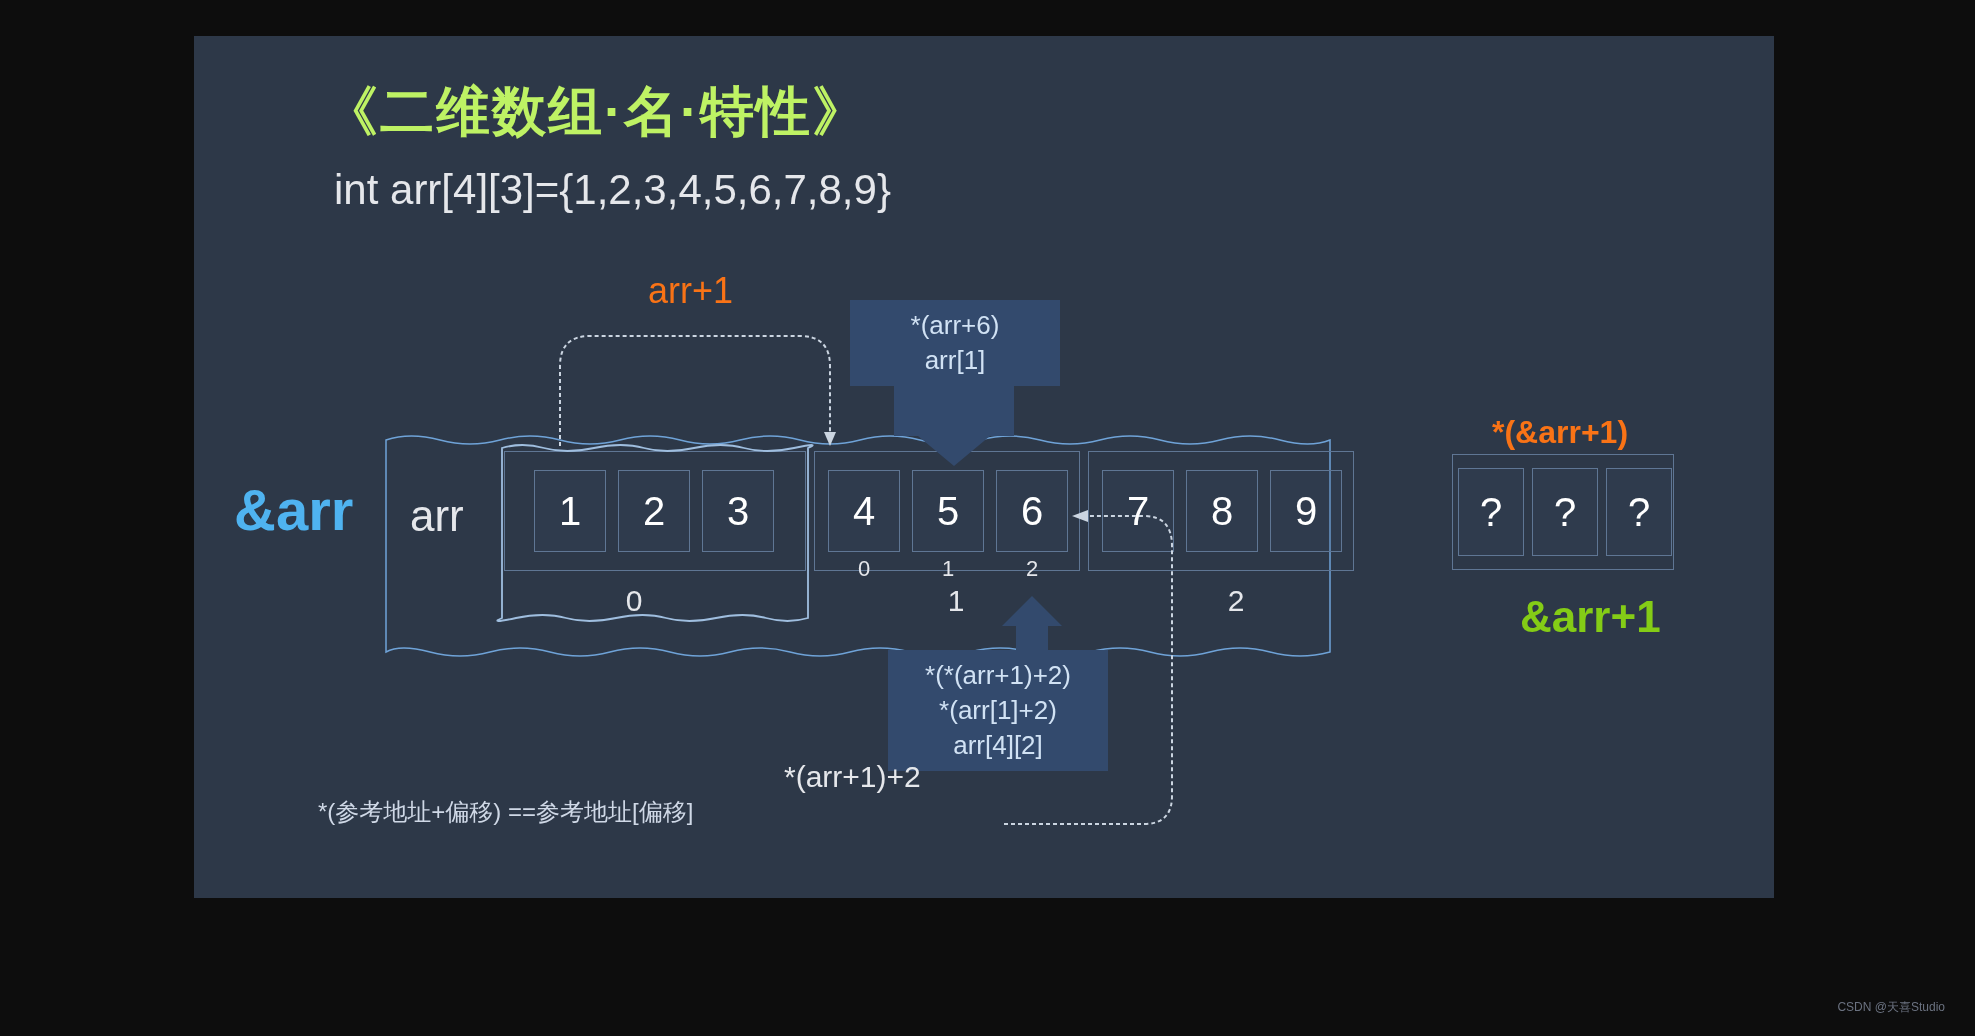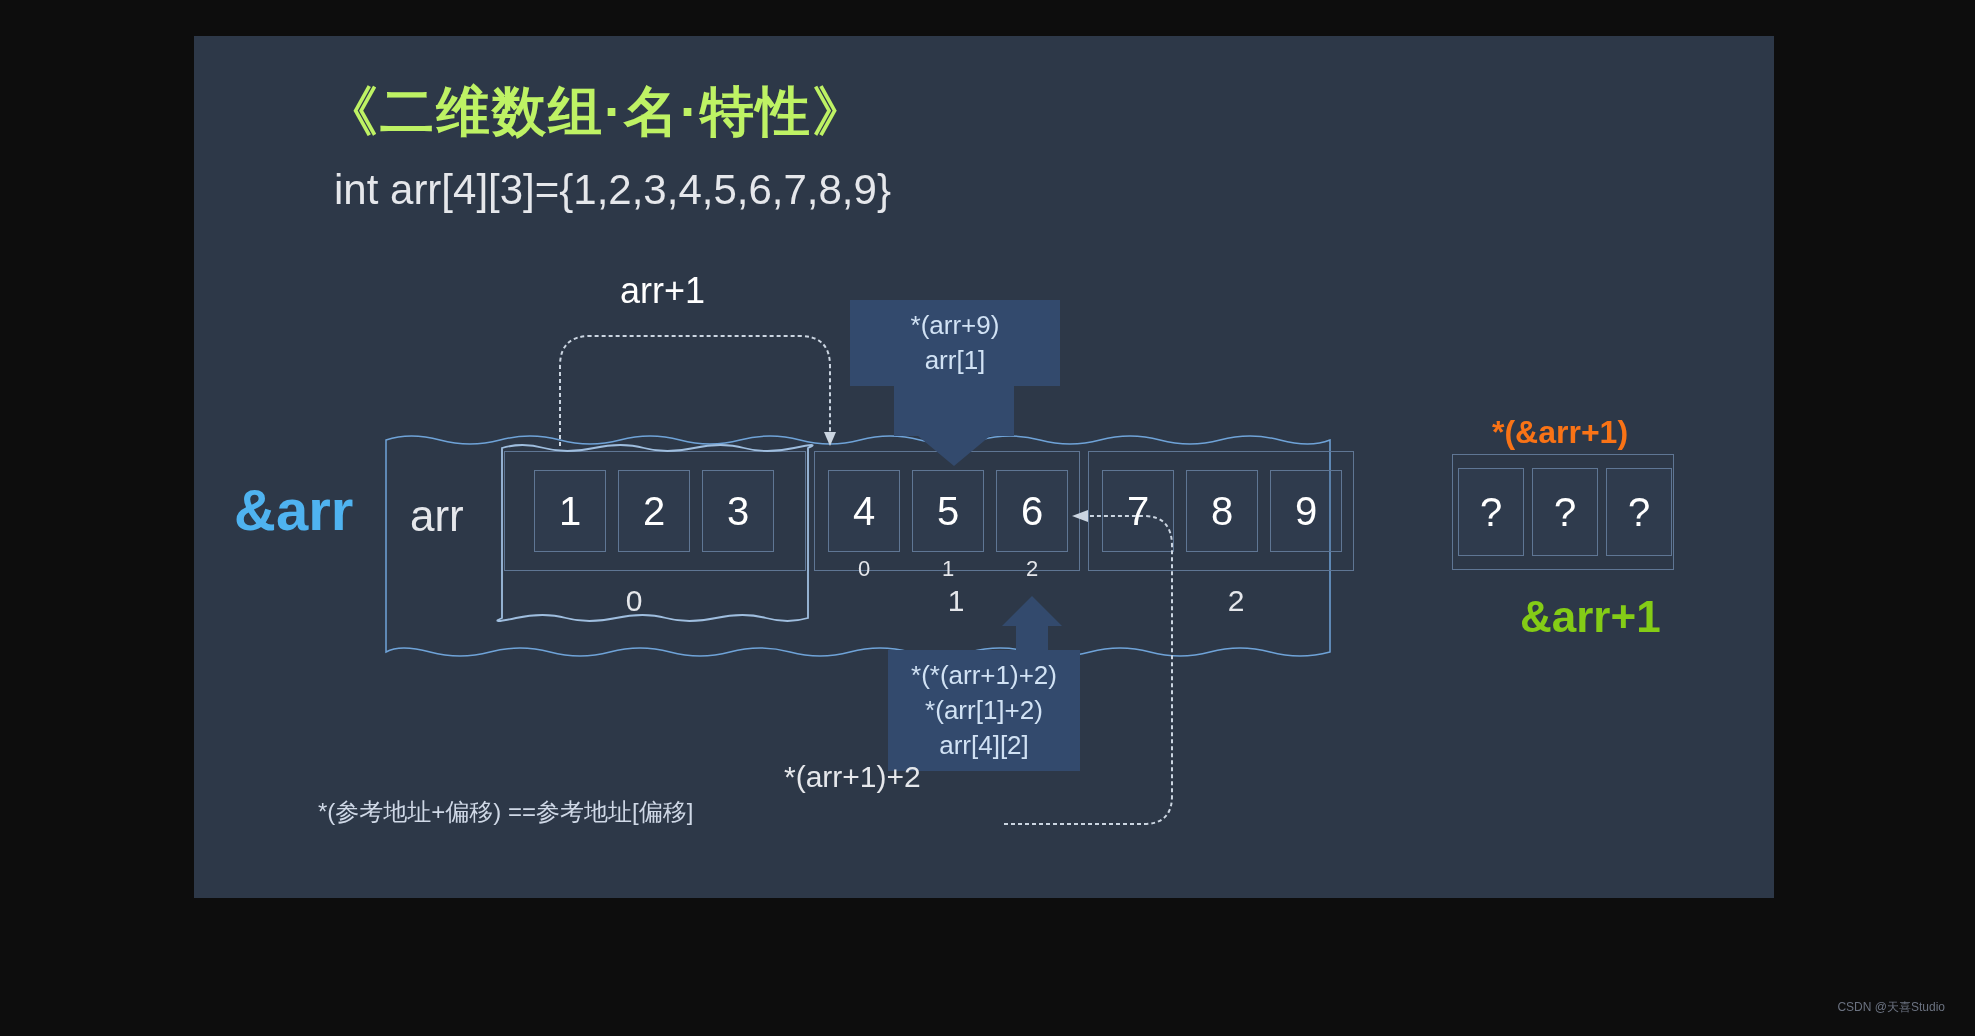--- a/index.html
+++ b/index.html
@@ -6,21 +6,21 @@
   body{background:#0d0d0d;width:1975px;height:1036px;overflow:hidden;font-family:"Microsoft YaHei",Arial,sans-serif}
   .slide{position:absolute;left:194px;top:36px;width:1580px;height:862px;background:#2d3848}
   .title{position:absolute;left:130px;top:40px;color:#bef264;font-size:54px;font-weight:700;letter-spacing:2px}
   .decl{position:absolute;left:140px;top:130px;color:#e5e7eb;font-size:42px;font-weight:300}
   .amp-arr{position:absolute;left:40px;top:440px;color:#4fb3f0;font-size:58px;font-weight:700}
   .arr-lbl{position:absolute;left:216px;top:455px;color:#e5e7eb;font-size:44px;font-weight:300}
   .outer-box{position:absolute;border:1.5px solid #5f7694}
   .cell{position:absolute;width:72px;height:82px;border:1.5px solid #5f7694;background:rgba(60,80,110,.15);color:#fff;font-size:40px;font-weight:300;display:flex;align-items:center;justify-content:center}
   .idx{position:absolute;color:#e5e7eb;font-size:22px;text-align:center}
   .bigidx{position:absolute;color:#e5e7eb;font-size:30px;text-align:center}
-  .arrplus1{position:absolute;left:426px;top:234px;color:#ffffff;font-size:36px}
+  .arrplus1{position:absolute;left:454px;top:234px;color:#f97316;font-size:36px}
   .bluebox{position:absolute;background:#334a6d;color:#d1e2f4;font-size:26px;text-align:center;line-height:1.35;padding:8px 0}
   .blue-arrow-down{position:absolute;width:0;height:0;border-left:36px solid transparent;border-right:36px solid transparent;border-top:30px solid #334a6d}
   .blue-arrow-up{position:absolute;width:0;height:0;border-left:30px solid transparent;border-right:30px solid transparent;border-bottom:30px solid #334a6d}
   .note{position:absolute;left:124px;top:760px;color:#cfd8e6;font-size:24px}
   .after-expr{position:absolute;left:590px;top:724px;color:#e5e7eb;font-size:30px}
   .star-amp{position:absolute;left:1298px;top:378px;color:#f97316;font-size:32px;font-weight:700}
   .amp-arr1{position:absolute;left:1326px;top:556px;color:#84cc16;font-size:44px;font-weight:700}
   .watermark{position:absolute;right:30px;bottom:20px;color:#6b7280;font-size:12px;font-weight:300}
   svg{position:absolute;pointer-events:none}
 </style>
@@ -72,29 +72,29 @@
   <div class="bigidx" style="left:742px;top:548px;width:40px">1</div>
   <div class="bigidx" style="left:1022px;top:548px;width:40px">2</div>
 
   <div class="arrplus1">arr+1</div>
   <svg style="left:336px;top:280px;width:320px;height:140px" viewBox="0 0 320 140">
     <path d="M30 130 L30 50 Q30 20 60 20 L270 20 Q300 20 300 50 L300 120" fill="none" stroke="#cbd5e1" stroke-width="2" stroke-dasharray="4 3"></path>
     <path d="M294 116 L300 130 L306 116 Z" fill="#cbd5e1"></path>
   </svg>
 
   <div class="bluebox" style="left:656px;top:264px;width:210px">
-    <div>*(arr+9)</div>
+    <div>*(arr+6)</div>
     <div>arr[1]</div>
   </div>
   <div style="position:absolute;left:700px;top:340px;width:120px;height:60px;background:#334a6d"></div>
   <div class="blue-arrow-down" style="left:724px;top:400px"></div>
 
   <div class="blue-arrow-up" style="left:808px;top:560px"></div>
   <div style="position:absolute;left:822px;top:590px;width:32px;height:26px;background:#334a6d"></div>
-  <div class="bluebox" style="left:694px;top:614px;width:192px">
+  <div class="bluebox" style="left:694px;top:614px;width:220px">
     <div>*(*(arr+1)+2)</div>
     <div>*(arr[1]+2)</div>
     <div>arr[4][2]</div>
   </div>
 
   <svg style="left:770px;top:440px;width:220px;height:360px" viewBox="0 0 220 360">
     <path d="M40 348 L180 348 Q208 348 208 320 L208 70 Q208 40 180 40 L120 40" fill="none" stroke="#cbd5e1" stroke-width="2" stroke-dasharray="4 3"></path>
     <path d="M124 34 L108 40 L124 46 Z" fill="#cbd5e1"></path>
   </svg>
 

